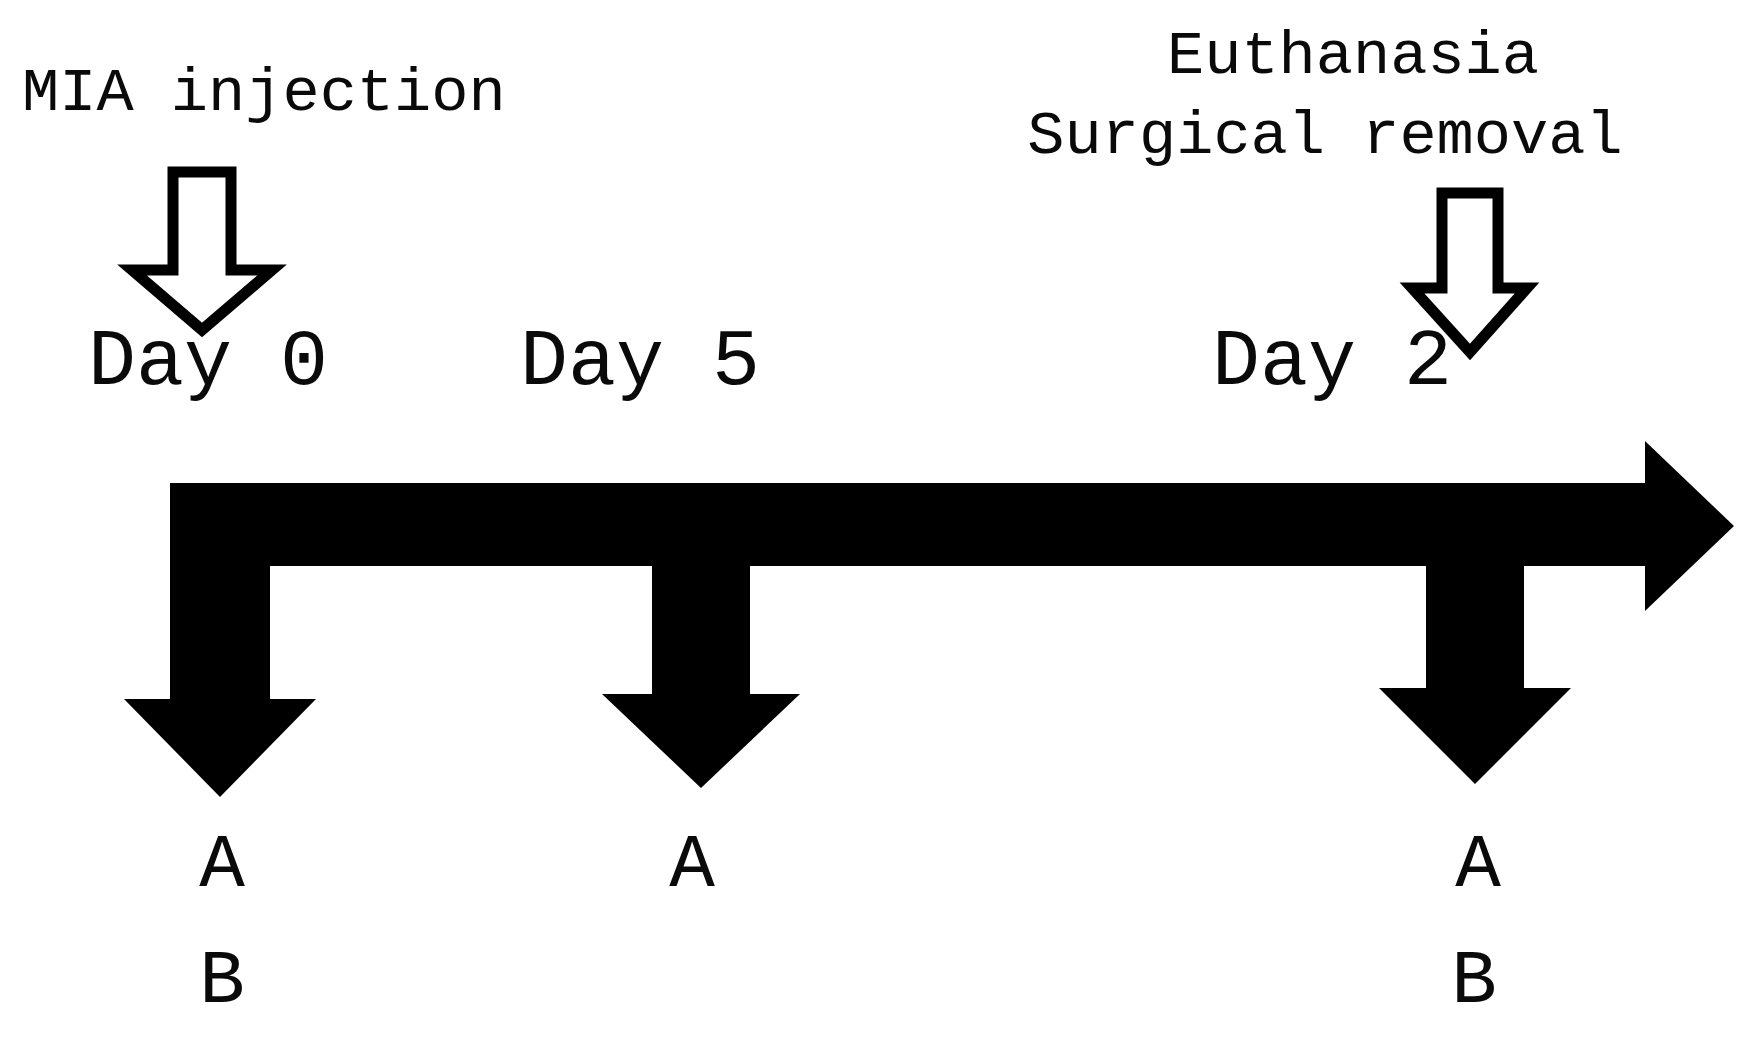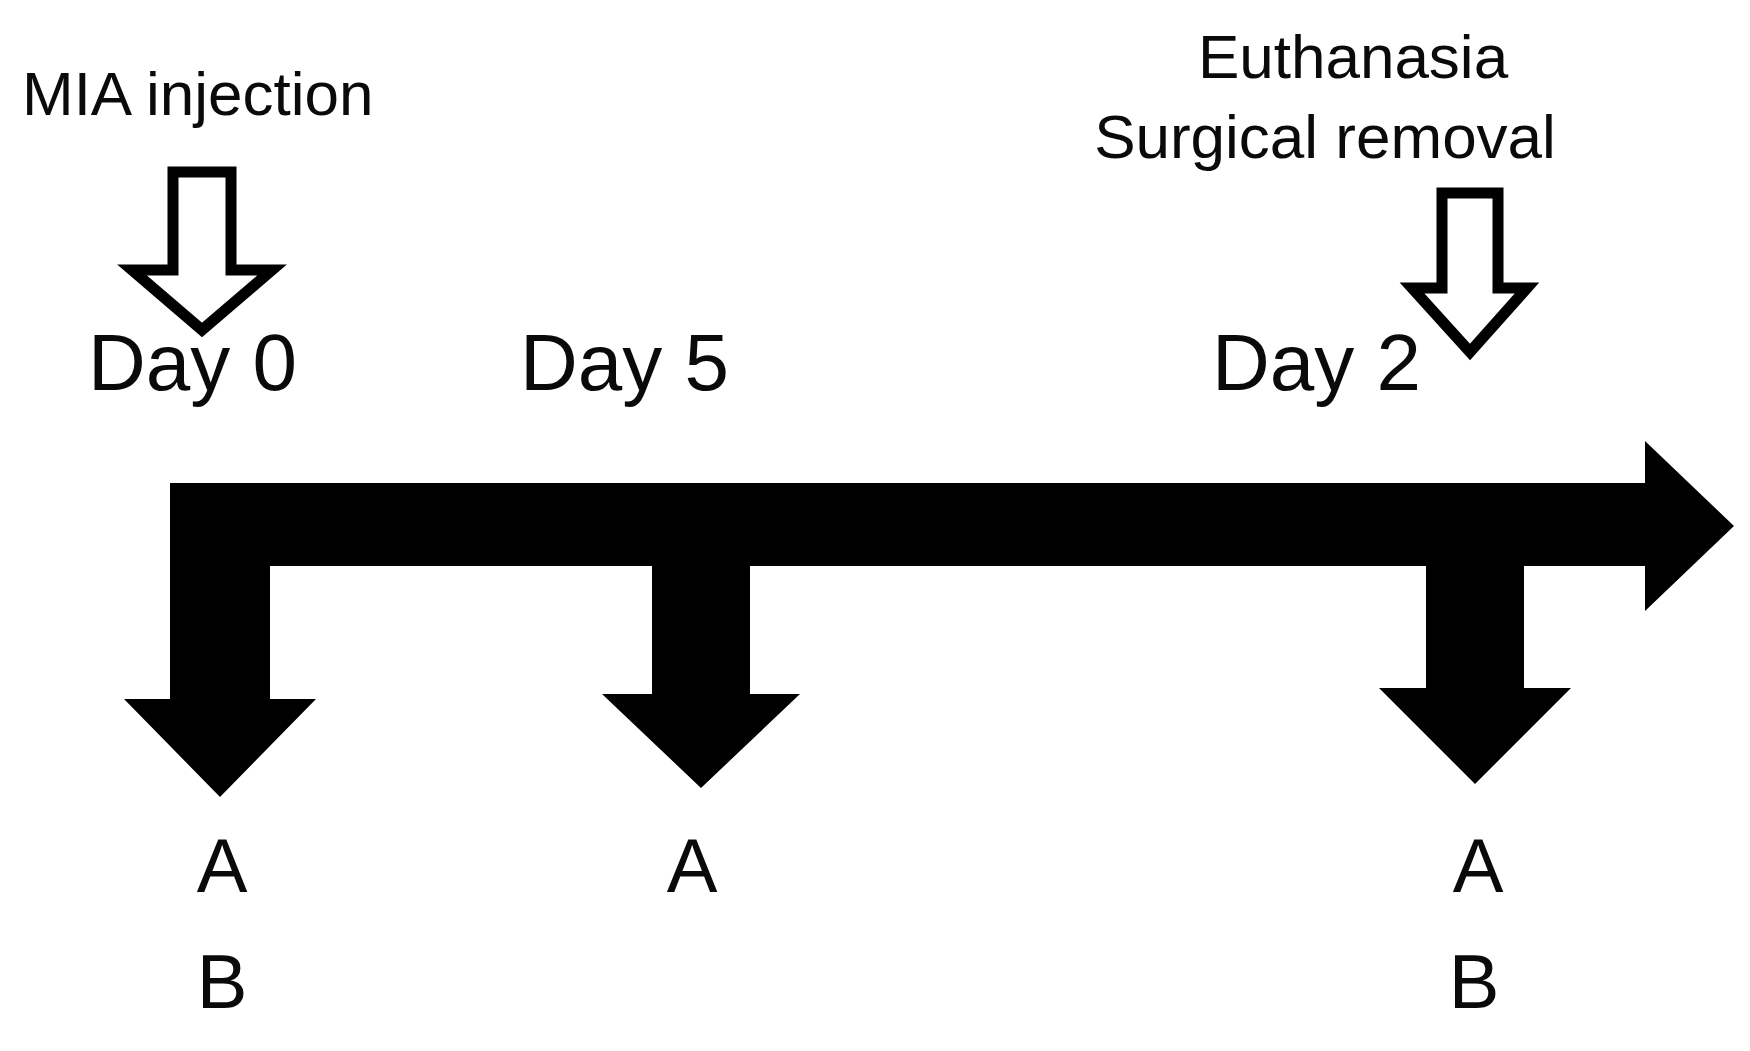--- a/index.html
+++ b/index.html
@@ -6,21 +6,21 @@
     margin: 0;
     padding: 0;
     background: #ffffff;
   }
   #figure-root {
     position: relative;
     width: 1750px;
     height: 1051px;
     background: #ffffff;
     overflow: hidden;
-    font-family: Liberation Sans, sans-serif;
+    font-family: Liberation Mono, monospace;
     color: #000000;
   }
   .svg-layer {
     position: absolute;
     left: 0;
     top: 0;
     width: 1750px;
     height: 1051px;
   }
   .txt {

